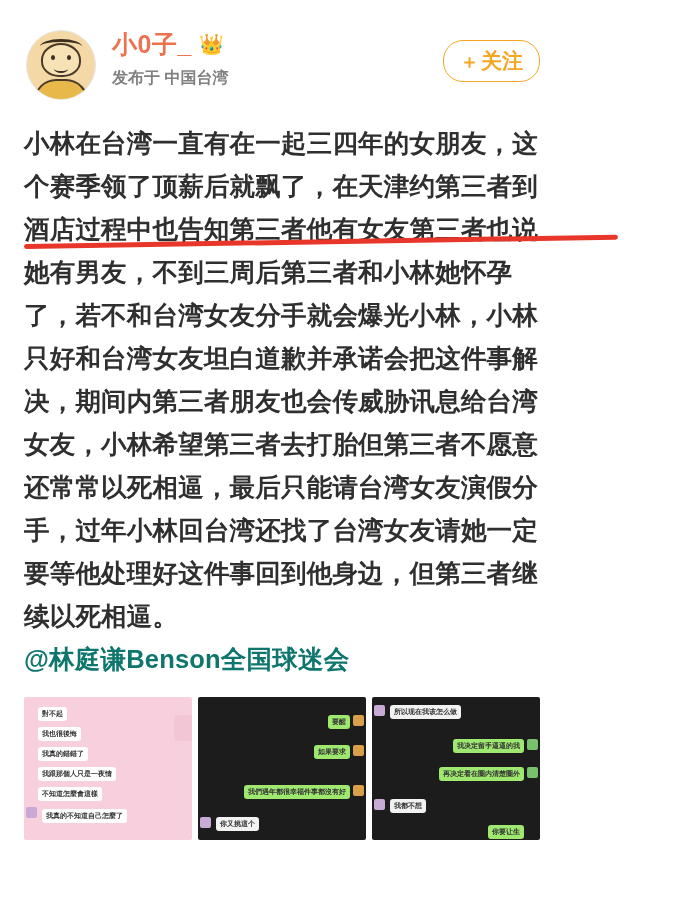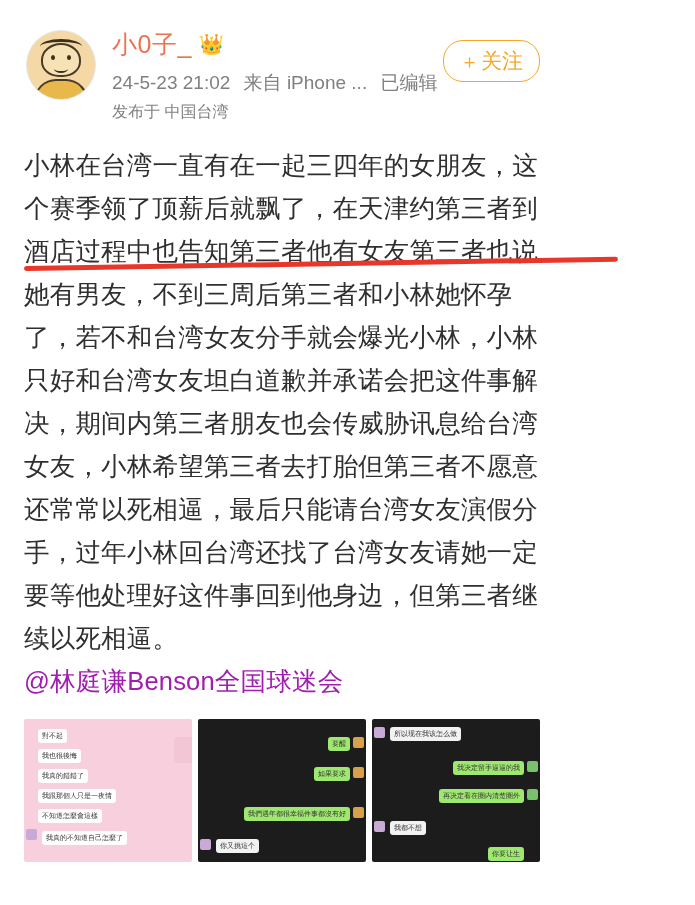--- a/index.html
+++ b/index.html
@@ -13,20 +13,21 @@
     overflow: hidden;
     font-family: "Liberation Sans", sans-serif;
     color: #333333;
   }
   .page {
     position: relative;
     width: 562px;
     height: 905px;
     background: #ffffff;
     box-sizing: border-box;
+    font-weight: bold;
   }
   .topbar {
     height: 26px;
     background: #ffffff;
   }
 
   
   .post-header {
     display: flex;
     align-items: flex-start;
@@ -162,21 +163,21 @@
     margin: 22px 22px 16px 24px;
     font-size: 25.5px;
     line-height: 43px;
     color: #2f2f2f;
     letter-spacing: 0.2px;
   }
   .post-body p {
     margin: 0;
   }
   .mention {
-    color: #a21caf;
+    color: #0f766e;
     display: block;
   }
   .strike-line {
     position: absolute;
     left: 0px;
     top: 122px;
     width: 594px;
     height: 5px;
     background: #e8372a;
     transform: rotate(-0.9deg);
@@ -246,23 +247,20 @@
       <div class="eye l"></div>
       <div class="eye r"></div>
       <div class="mouth"></div>
       <div class="shirt"></div>
     </div>
 
     <div class="header-text">
       <div class="name-row">
         <span class="username">小0子_</span>
         <span class="badge-icon">👑</span>
-      </div>
-      <div class="meta-row">
-        <span>24-5-23 21:02</span><span class="sep">&nbsp;</span><span>来自 iPhone ...</span><span class="sep">&nbsp;</span><span>已编辑</span>
       </div>
       <div class="meta-row2">
         <span>发布于</span>
         <span class="loc">中国台湾</span>
       </div>
     </div>
 
     <div class="follow-btn">
       <span class="plus">＋</span><span>关注</span>
     </div>

